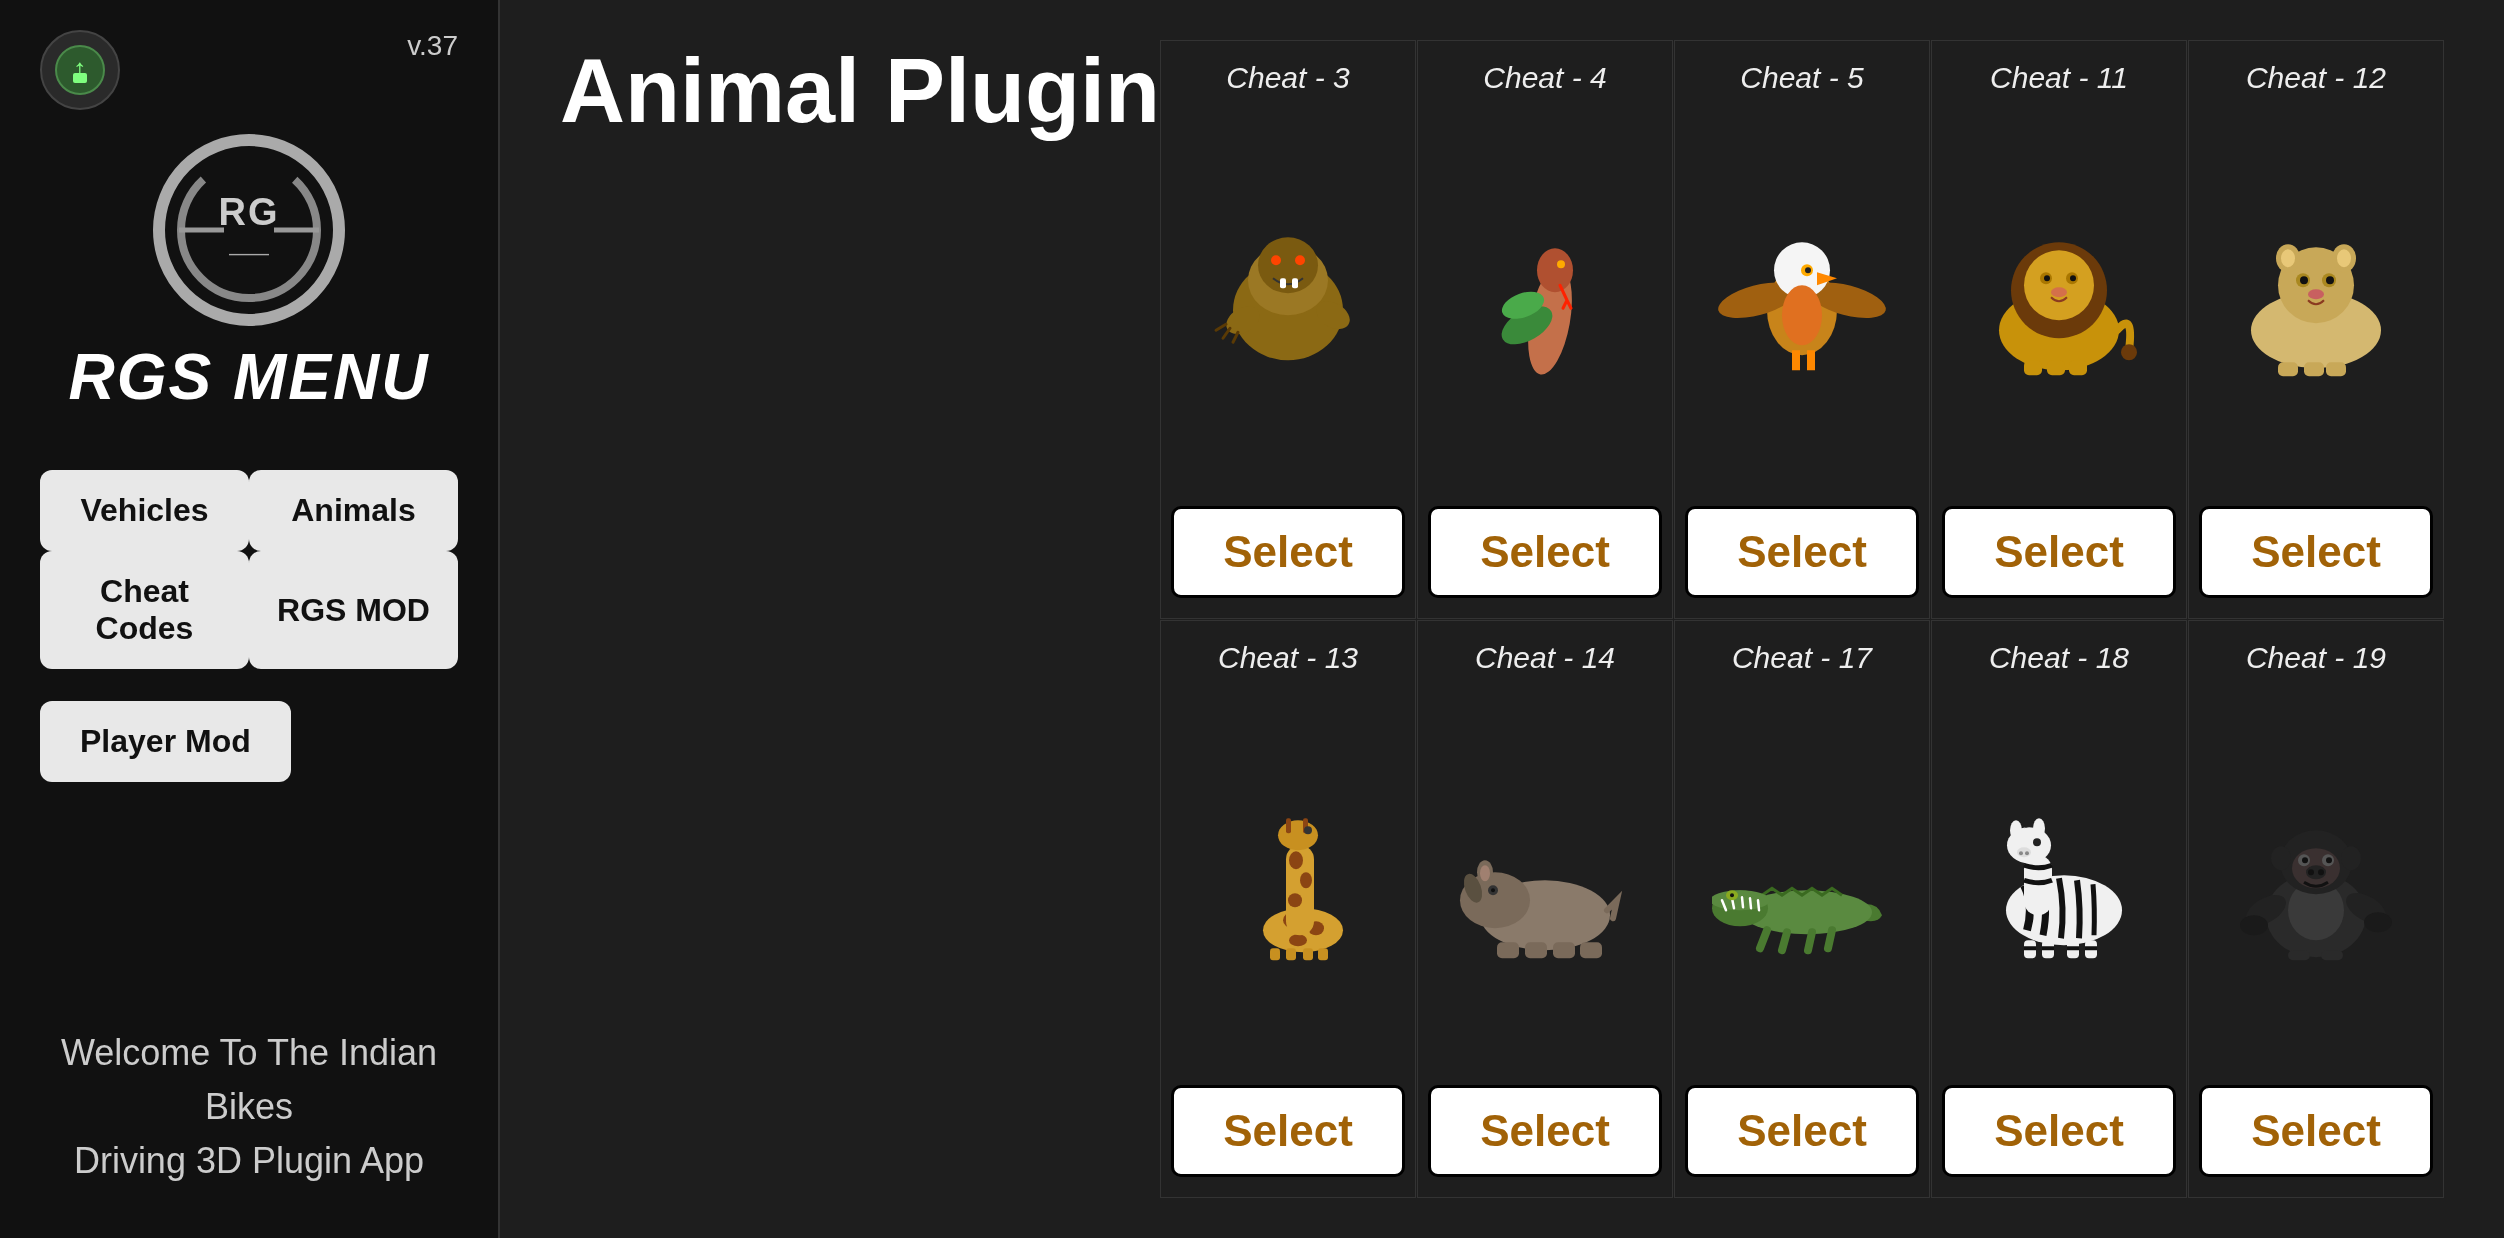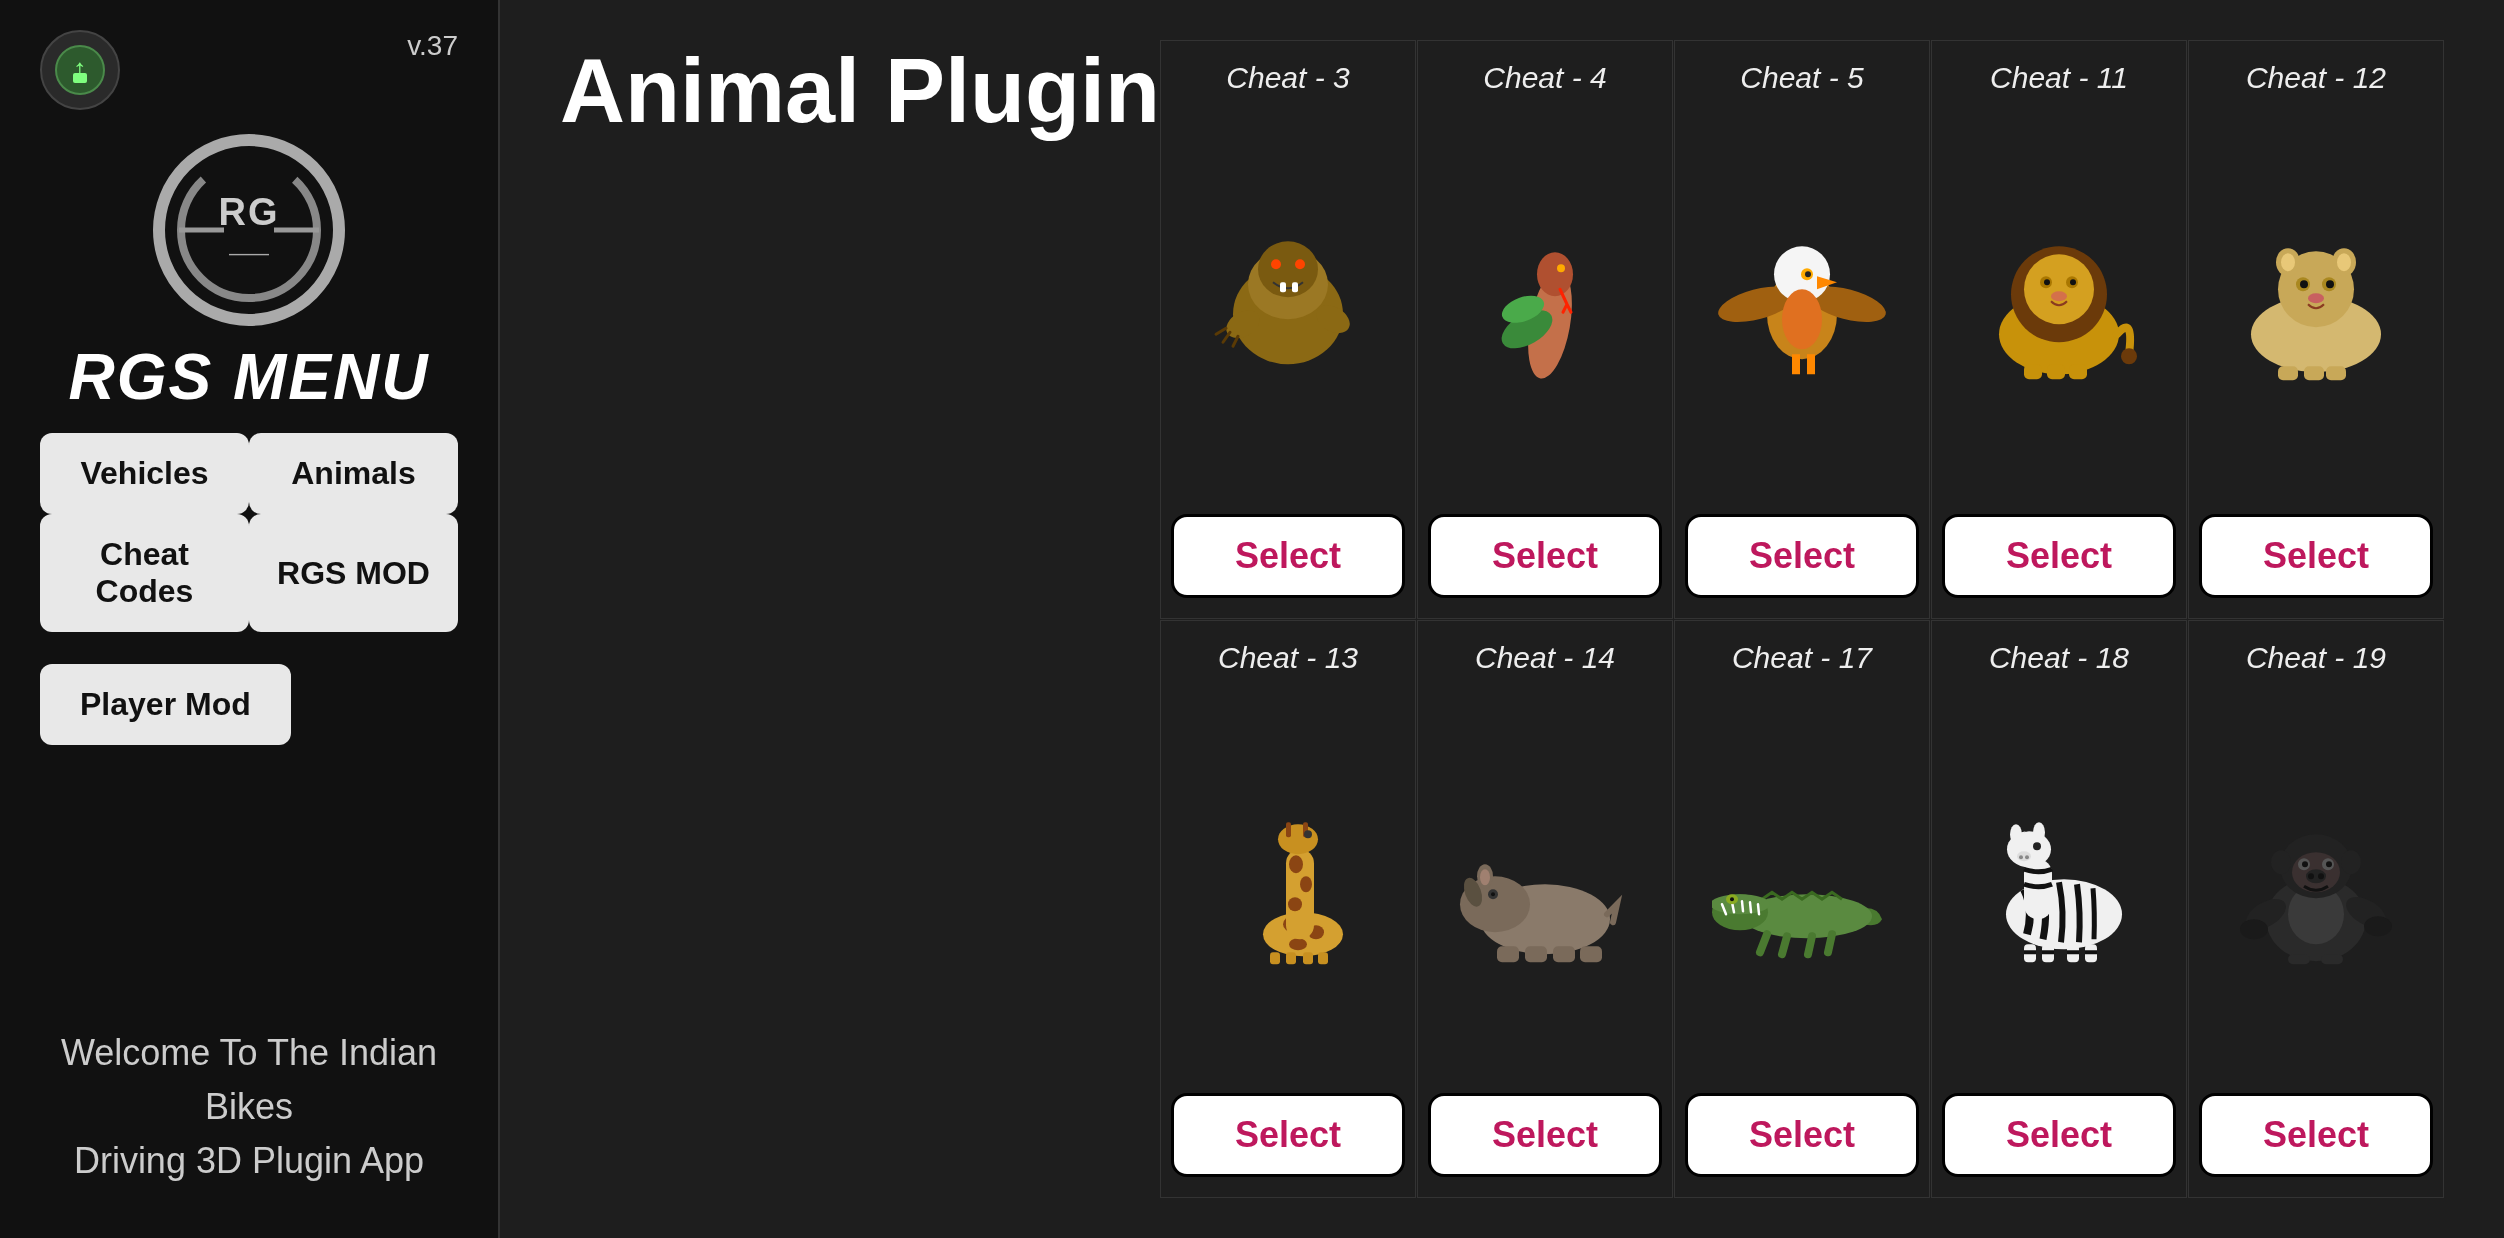--- a/index.html
+++ b/index.html
@@ -76,21 +76,21 @@
       width: 200px;
       height: 200px;
     }
 
     .rgs-title {
       font-size: 64px;
       font-weight: bold;
       font-style: italic;
       text-align: center;
       color: #fff;
-      margin-bottom: 19px;
+      margin-bottom: 56px;
       letter-spacing: 2px;
     }
 
     
     .nav-grid {
       display: grid;
       grid-template-columns: 1fr 1fr;
       width: 100%;
       margin-bottom: 20px;
     }
@@ -175,24 +175,24 @@
       height: 160px;
       display: flex;
       align-items: center;
       justify-content: center;
       margin-bottom: 15px;
       flex: 1;
     }
 
     .select-btn {
       background: #fff;
-      color: #be185d;
+      color: #a16207;
       border: 3px solid #000;
-      border-radius: 16px;
-      font-size: 36px;
+      border-radius: 10px;
+      font-size: 44px;
       font-weight: bold;
       padding: 18px 0;
       width: 100%;
       cursor: pointer;
       text-align: center;
     }
 
     
     .animal-svg {
       width: 100%;

